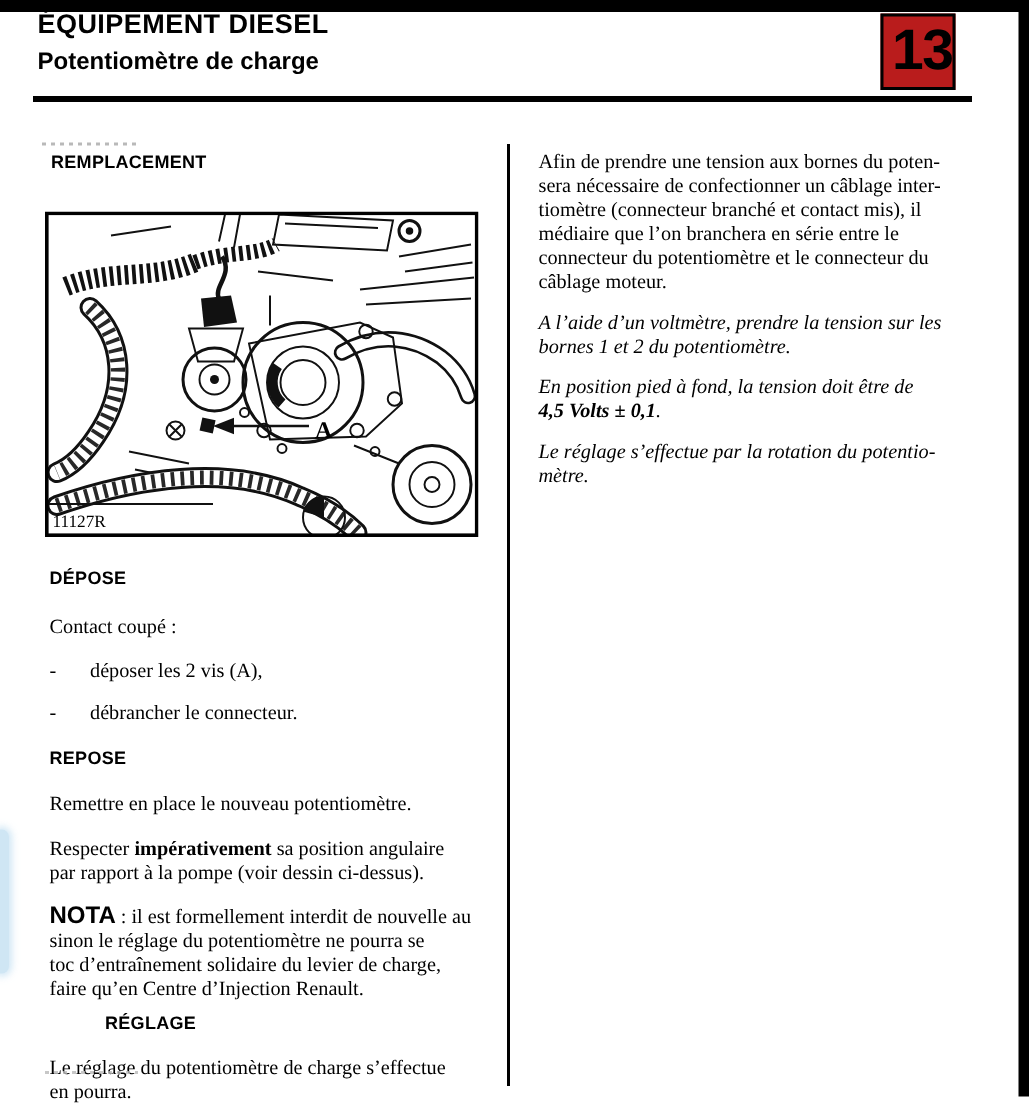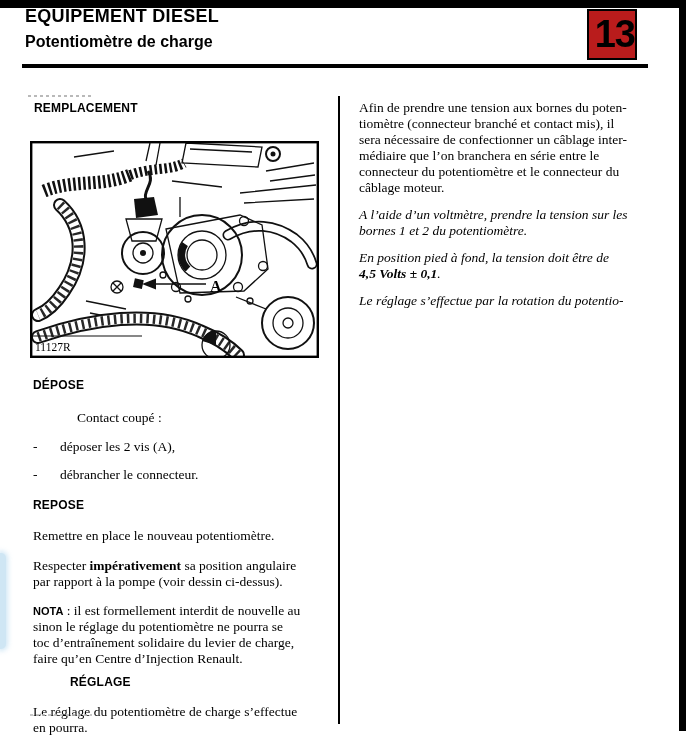--- a/index.html
+++ b/index.html
@@ -16,21 +16,21 @@
   .secbox span{font-family:"Liberation Sans",sans-serif;font-weight:bold;font-size:38px;letter-spacing:-1px;}
   .rule{position:absolute;left:22px;top:64px;width:626px;height:3.5px;background:#000;}
   .divider{position:absolute;left:338px;top:96px;width:1.5px;height:628px;background:#000;}
   .col{position:absolute;top:97px;width:300px;font-size:13.5px;line-height:16px;}
   .col-left{left:33px;}
   .col-right{left:359px;}
   .sh{font-family:"Liberation Sans",sans-serif;font-size:12px;font-weight:bold;
       letter-spacing:.2px;margin:0;}
   .m0{margin:3px 0 0 1px;}
   .fig{display:block;margin:25px 0 0 -3px;}
-  .mt19{margin-top:19px;} .mt17{margin-top:17px;margin-left:44px;} .mt15{margin-top:15px;}
+  .mt19{margin-top:19px;} .mt17{margin-top:17px;} .mt15{margin-top:15px;}
   .mt14{margin-top:14px;} .mt13{margin-top:13px;} .mt12{margin-top:12px;}
   .mt11{margin-top:11px;font-style:italic;} .mt7{margin-top:7px;padding-left:37px;} .mt3{margin-top:3px;}
   .bullet-row{display:flex;}
   .bullet-row .dash{width:27px;flex:0 0 27px;}
   .artifact-blue{position:absolute;left:0;top:553px;width:6px;height:96px;background:#cfe6f4;
                  border-radius:0 5px 5px 0;box-shadow:0 0 5px 2px rgba(185,218,240,.65);}
   .artifact-dash{position:absolute;height:2px;
                  background:repeating-linear-gradient(90deg,#b9b9b9 0 3px,transparent 3px 6px);}
   .ad1{left:28px;top:95px;width:66px;}
   .ad2{left:30px;top:714px;width:62px;opacity:.8;}
@@ -141,56 +141,57 @@
 
     <h3 class="sh mt14">REPOSE</h3>
     <div class="mt15">Remettre en place le nouveau potentiomètre.</div>
 
     <div class="mt14">
       <div><span>Respecter </span><b>impérativement</b><span> sa position angulaire</span></div>
       <div>par rapport à la pompe (voir dessin ci-dessus).</div>
     </div>
 
     <div class="mt13">
-      <div><b style="font-family:'Liberation Sans',sans-serif;font-size:11px;">NOTA</b><span> : il est formellement interdit de nouvelle au</span></div>
+      <div><b style="font-family:'Liberation Sans',sans-serif;font-size:16px;">NOTA</b><span> : il est formellement interdit de nouvelle au</span></div>
       <div>sinon le réglage du potentiomètre ne pourra se</div>
       <div>toc d’entraînement solidaire du levier de charge,</div>
       <div>faire qu’en Centre d’Injection Renault.</div>
     </div>
 
     <h3 class="sh mt7">RÉGLAGE</h3>
     <div class="mt14">
       <div>Le réglage du potentiomètre de charge s’effectue</div>
       <div>en pourra.</div>
     </div>
   </div>
 
   <div class="col col-right">
 
     <div class="mt3">
       <div>Afin de prendre une tension aux bornes du poten-</div>
+      <div>sera nécessaire de confectionner un câblage inter-</div>
       <div>tiomètre (connecteur branché et contact mis), il</div>
-      <div>sera nécessaire de confectionner un câblage inter-</div>
       <div>médiaire que l’on branchera en série entre le</div>
       <div>connecteur du potentiomètre et le connecteur du</div>
       <div>câblage moteur.</div>
     </div>
 
     <div class="mt11">
       <div>A l’aide d’un voltmètre, prendre la tension sur les</div>
       <div>bornes 1 et 2 du potentiomètre.</div>
     </div>
 
     <div class="mt11">
       <div>En position pied à fond, la tension doit être de</div>
       <div><b>4,5 Volts ± 0,1</b><span>.</span></div>
     </div>
 
     <div class="mt11">
       <div>Le réglage s’effectue par la rotation du potentio-</div>
+      <div>mètre.</div>
     </div>
 
   </div>
 
   <div class="artifact-blue"></div>
   <div class="artifact-dash ad1"></div>
   <div class="artifact-dash ad2"></div>
 
 </div>
 

